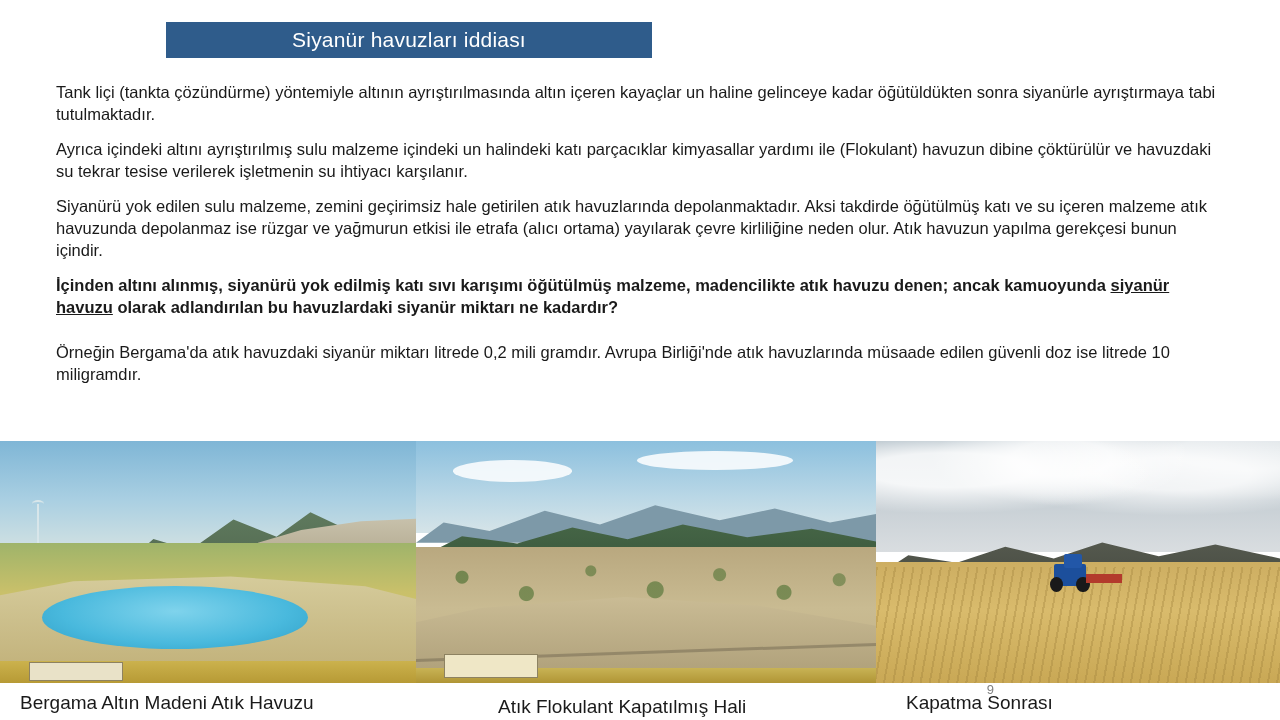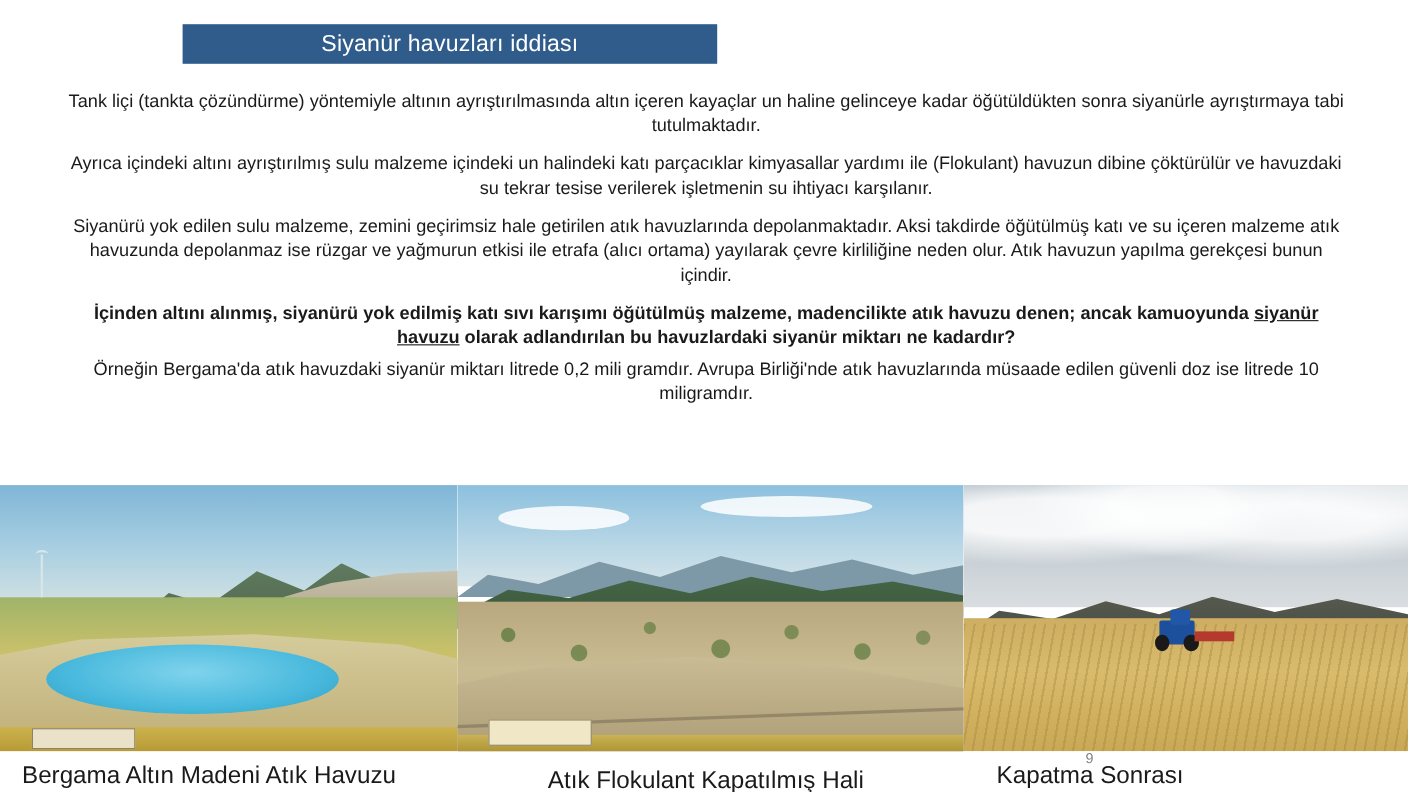--- a/index.html
+++ b/index.html
@@ -42,25 +42,25 @@
     position: absolute;
     left: 56px;
     top: 82px;
     width: 1172px;
   }
   .para {
     font-size: 16.5px;
     line-height: 1.33;
     color: #1a1a1a;
     margin: 0 0 13px 0;
-    text-align: center;
+    text-align: left;
   }
   .para.bold {
     font-weight: bold;
-    margin-bottom: 8px;
+    margin-bottom: 24px;
   }
   .para .underline {
     text-decoration: underline;
   }
   
   .image-strip {
     position: absolute;
     left: 0;
     top: 441px;
     width: 1280px;
@@ -223,21 +223,21 @@
   .p3 .tw1 { left: 43%; }
   .p3 .tw2 { left: 49.5%; }
   .p3 .implement {
     position: absolute; left: 52%; top: 55%; width: 9%; height: 3.5%;
     background: #b33a2c;
   }
 
   
   .caption {
     position: absolute;
-    font-size: 22px;
+    font-size: 19px;
     color: #1a1a1a;
     white-space: nowrap;
   }
   .cap1 { left: 20px;  top: 692px; }
   .cap2 { left: 498px; top: 696px; }
   .cap3 { left: 906px; top: 692px; }
 
   
   .page-number {
     position: absolute;

